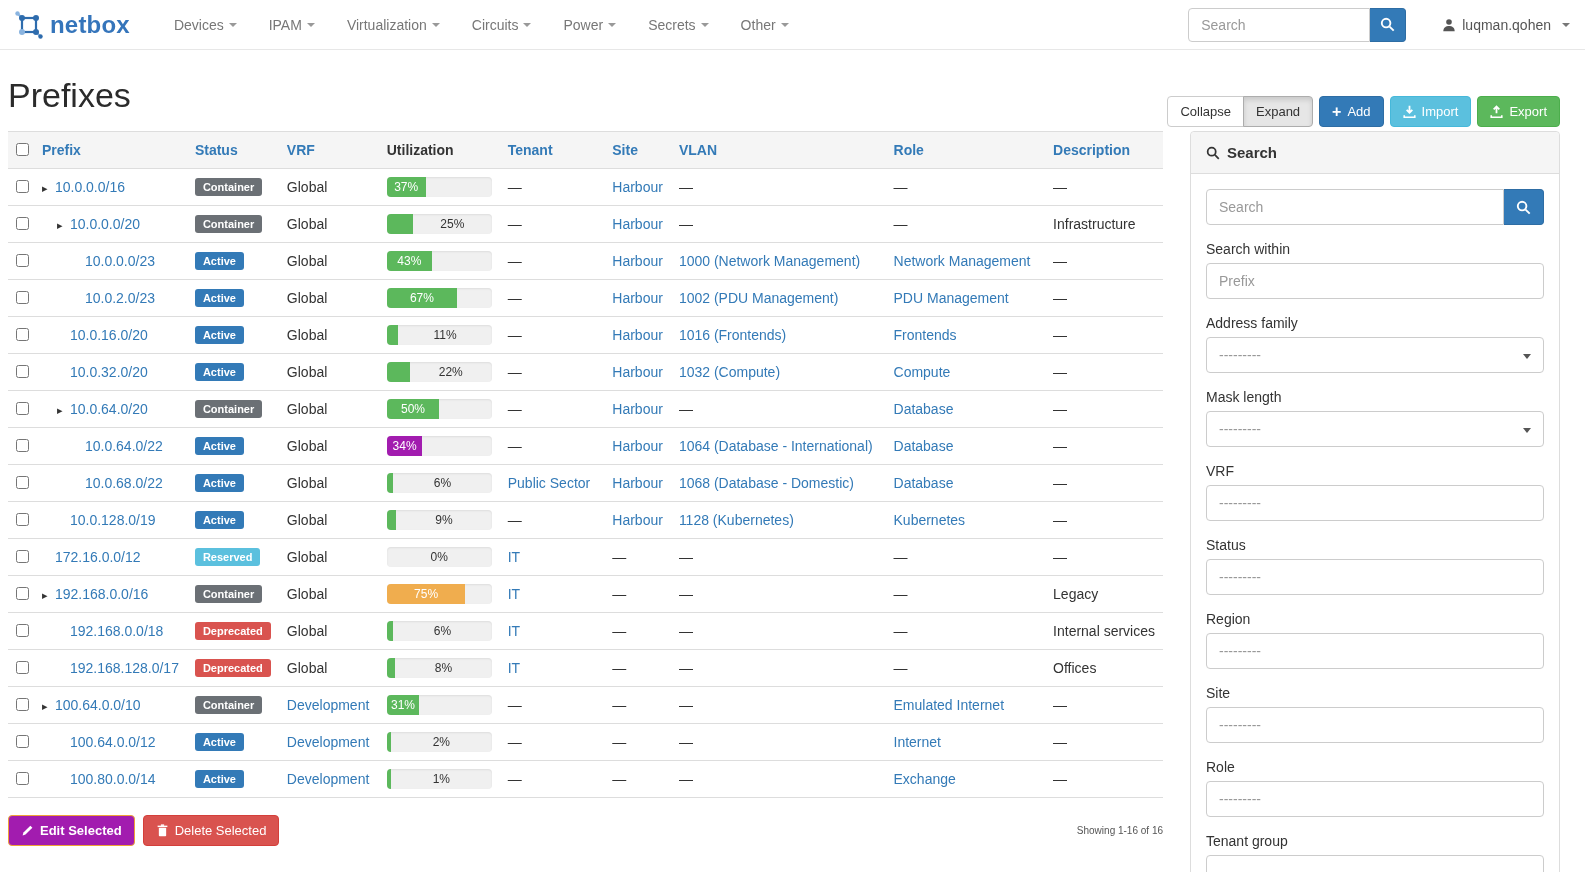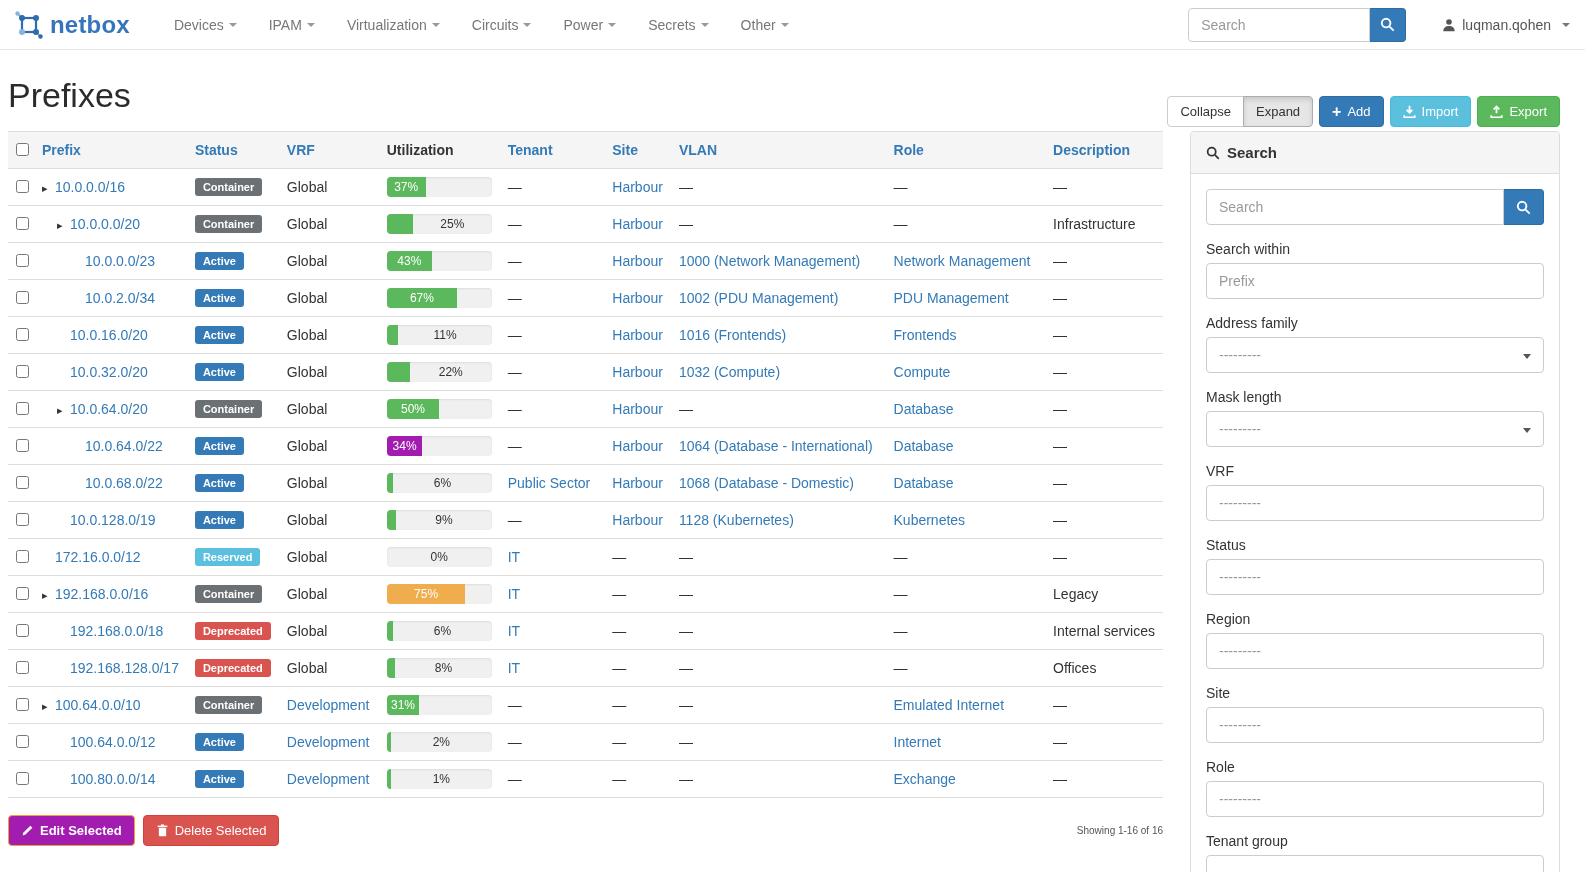--- a/index.html
+++ b/index.html
@@ -290,21 +290,21 @@
                 </div>
               </td>
               <td><span class="dash">—</span></td>
               <td><a class="cell-link">Harbour</a></td>
               <td><a class="cell-link">1000 (Network Management)</a></td>
               <td><a class="cell-link">Network Management</a></td>
               <td><span class="dash">—</span></td>
             </tr>
             <tr>
               <td class="cb"><input type="checkbox" style=""></td>
-              <td><span class="tree-indent" style="width: 30px;"></span><span class="tree-caret"></span><a class="cell-link">10.0.2.0/34</a></td>
+              <td><span class="tree-indent" style="width: 30px;"></span><span class="tree-caret"></span><a class="cell-link">10.0.2.0/23</a></td>
               <td><span class="badge-status" style="background: rgb(51, 122, 183);">Active</span></td>
               <td><span>Global</span></td>
               <td>
                 <div class="util-bar">
                   <div class="util-fill" style="width: 67%; background: rgb(92, 184, 92);">67%</div>
                   <div class="util-rest"></div>
                 </div>
               </td>
               <td><span class="dash">—</span></td>
               <td><a class="cell-link">Harbour</a></td>

